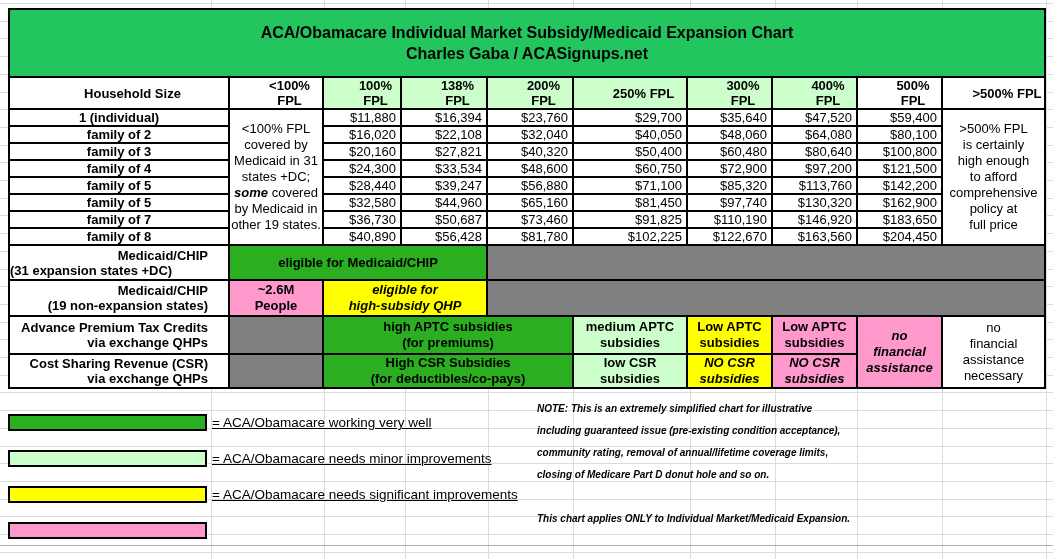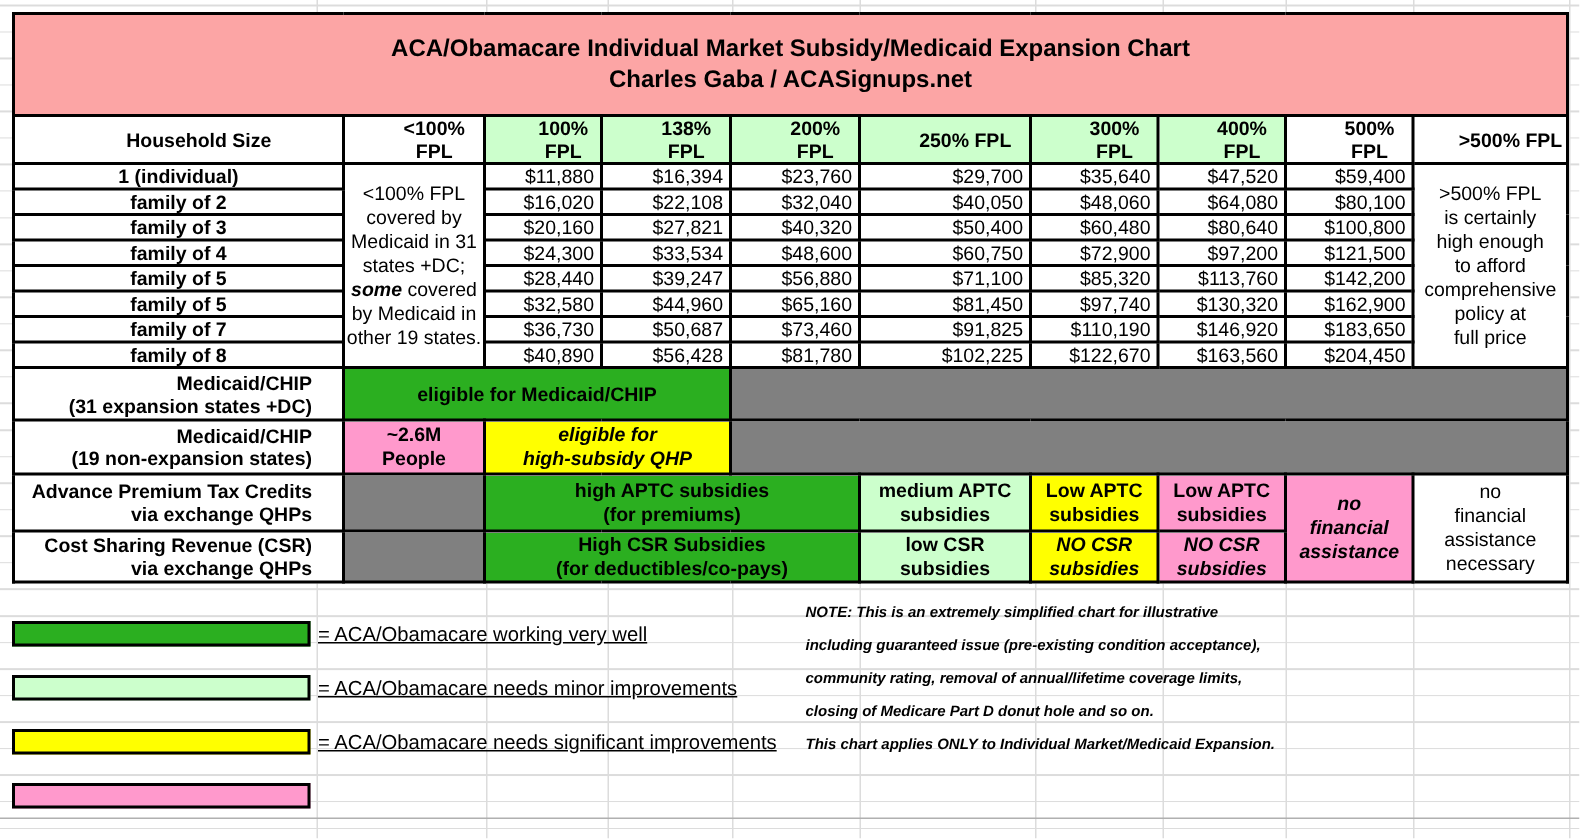--- a/index.html
+++ b/index.html
@@ -18,21 +18,21 @@
   .vline { position:absolute; top:0; bottom:0; width:1px; background:#dcdcdc; z-index:0; }
   .hline-bottom { position:absolute; left:0; top:545px; width:1053px; height:1px; background:#b0b0b0; z-index:0; }
 
   table.main {
     position:absolute; left:8px; top:8px; z-index:1;
     border-collapse:collapse; table-layout:fixed; background:#fff;
   }
   td {
     border:2px solid #000; padding:0; font-size:13px; vertical-align:middle; overflow:hidden;
   }
-  .title-cell { height:68px; text-align:center; font-weight:bold; font-size:16px; background:#fca5a5; }
+  .title-cell { height:68px; text-align:center; font-weight:bold; font-size:16px; background:#22c55e; }
   .title-cell .tline { display:block; line-height:21px; }
   .hdr { height:18px; text-align:center; font-weight:bold; background:#fff;padding-left:27px; }
   .hdr.lg { background:#CCFFCC; }
   tr.valrow { height:15px; }
   .rowlabel { font-weight:bold; text-align:center; background:#fff; line-height:15px; }
   .val { text-align:right; padding-right:4px; background:#fff; line-height:15px; }
   .catlabel { font-weight:bold; text-align:right; padding-right:20px; background:#fff; }
   .ln  { display:block; line-height:16px; text-align:center; }
   .ln14 { display:block; line-height:15px; text-align:center; }
   .u100cell { background:#fff; text-align:center; font-weight:normal; }
@@ -51,21 +51,21 @@
   .swatch { width:199px; height:17px; border:2px solid #000; margin-right:5px; flex:0 0 auto; }
   .sw-green  { background:#2BAF20; }
   .sw-lgreen { background:#CCFFCC; }
   .sw-yellow { background:#FFFF00; }
   .sw-pink   { background:#FF99CC; }
   .legend-label { font-size:13.5px; white-space:nowrap;text-decoration:underline; }
 
   .note { position:absolute; left:537px; top:398px; width:516px; z-index:1;
           font-weight:bold; font-style:italic; font-size:10px; }
   .note .nline { display:block; line-height:22px; white-space:nowrap; }
-  .note .nfinal { display:block; line-height:22px; white-space:nowrap; }
+  .note .nfinal { display:block; line-height:22px; margin-top:22px; white-space:nowrap; }
 </style>
 </head>
 <body>
 
 <div class="gridlines"></div>
 <div class="vline" style="left:211px"></div>
 <div class="vline" style="left:324px"></div>
 <div class="vline" style="left:405px"></div>
 <div class="vline" style="left:488px"></div>
 <div class="vline" style="left:573px"></div>
@@ -206,21 +206,21 @@
     <td class="val">$81,780</td>
     <td class="val">$102,225</td>
     <td class="val">$122,670</td>
     <td class="val">$163,560</td>
     <td class="val">$204,450</td>
   </tr>
 
   <tr style="height:35px">
     <td class="catlabel">
       <span class="ln14" style="text-align:right">Medicaid/CHIP</span>
-      <span class="ln14" style="text-align:right">(31 expansion states +DC)</span>
+      <span class="ln14" style="text-align:left">(31 expansion states +DC)</span>
     </td>
     <td class="green b" colspan="3">eligible for Medicaid/CHIP</td>
     <td class="gray" colspan="6"></td>
   </tr>
 
   <tr style="height:36px">
     <td class="catlabel">
       <span class="ln14" style="text-align:right">Medicaid/CHIP</span>
       <span class="ln14" style="text-align:right">(19 non-expansion states)</span>
     </td>

